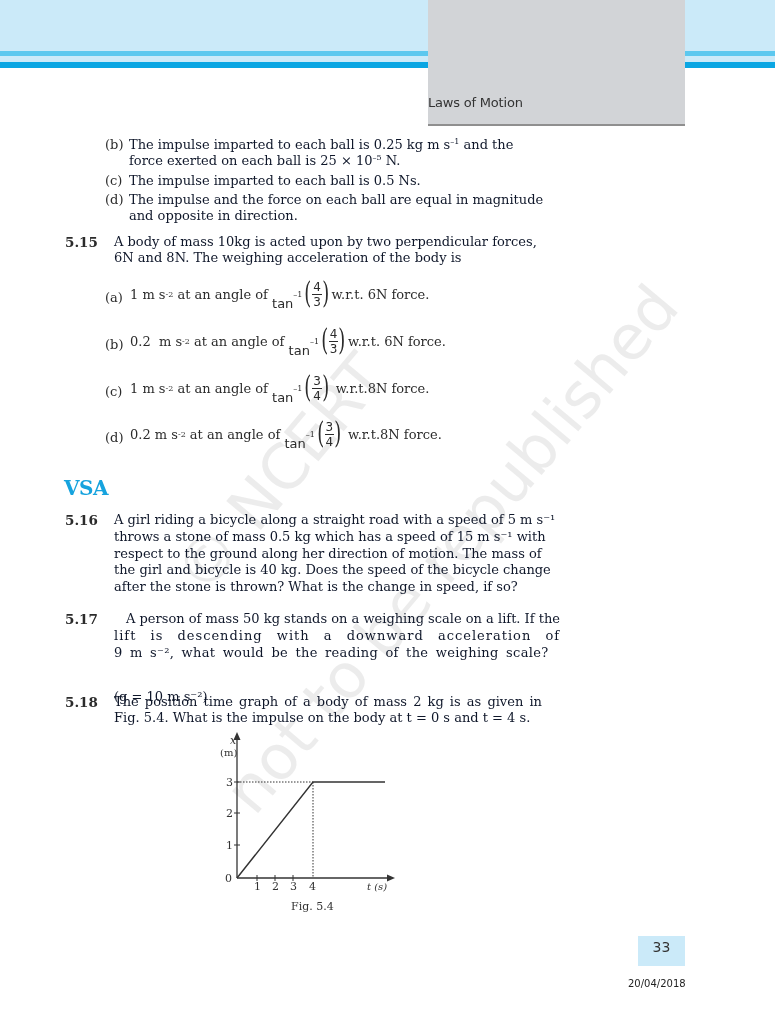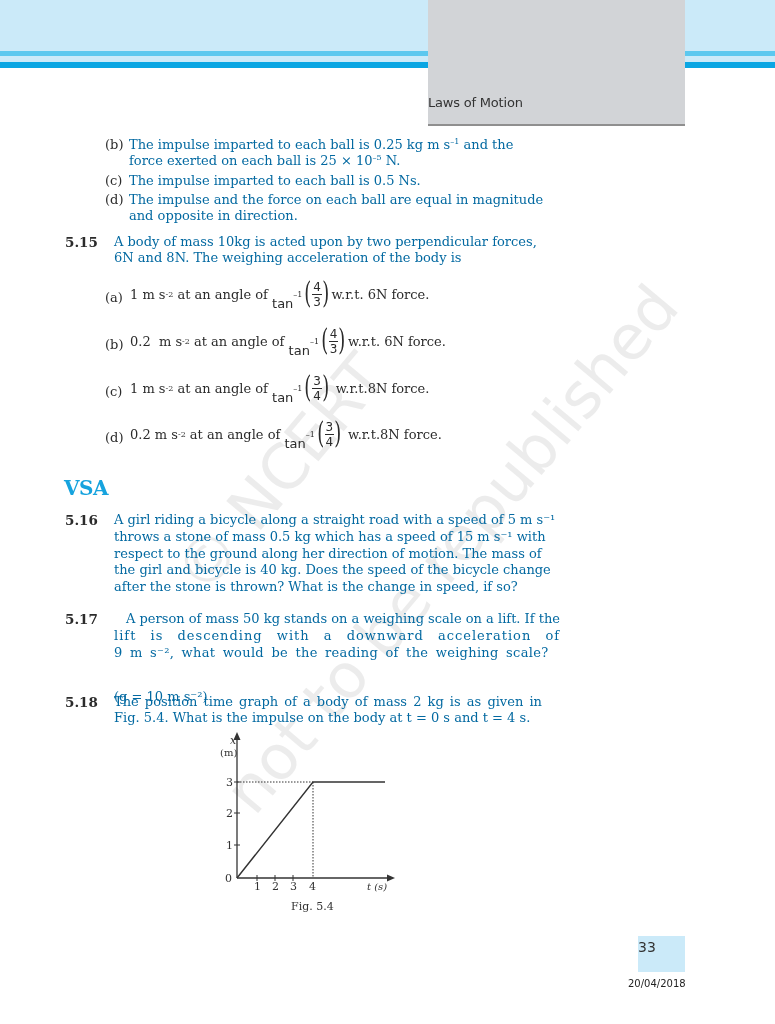--- a/index.html
+++ b/index.html
@@ -15,37 +15,37 @@
   .hdr-s3 { position: absolute; left: 0; top: 62px; width: 775px; height: 6px; background: #0aa6e3; }
   .chapter-box {
     position: absolute; left: 428px; top: 0; width: 257px; height: 124px;
     background: #d2d4d7; border-bottom: 2px solid #8f8f8f;
   }
   .chapter-title {
     position: absolute; left: 0; right: 0; top: 95px; text-align: left;
     font-family: "DejaVu Sans", "Liberation Sans", sans-serif;
     font-size: 13px; color: #333; letter-spacing: -0.2px;
   }
-  .txt { position: absolute; font-size: 13px; line-height: 16.5px; color: #0369a1; }
+  .txt { position: absolute; font-size: 13px; line-height: 16.5px; color: #0f172a; }
   .qnum { position: absolute; font-weight: bold; font-size: 13.5px; color: #2b2b2b; }
   .opt-label { position: absolute; font-size: 13px; color: #2b2b2b; }
   .vsa {
     position: absolute; left: 64px; top: 476px;
     font-family: "DejaVu Serif", "Liberation Serif", serif;
     font-weight: bold; font-size: 20px; color: #16a3de; letter-spacing: -0.5px;
   }
   sup { font-size: 8px; vertical-align: 5px; line-height: 0; }
   .frac-line { display: flex; align-items: center; white-space: nowrap; position: absolute; font-size: 13px; color: #2b2b2b; }
   .tan { font-family: "DejaVu Sans", "Liberation Sans", sans-serif; font-size: 13px; margin-top: 18px; }
   .paren { font-size: 30px; font-weight: 200; line-height: 1; transform: scaleX(0.6); display: inline-block; margin-top: -3px; }
   .frac { display: inline-flex; flex-direction: column; align-items: center; font-family: "DejaVu Sans", "Liberation Sans", sans-serif; font-size: 12px; line-height: 14px; margin: 0 -2px; }
   .frac .num { border-bottom: 1px solid #2b2b2b; padding: 0 1px; }
   .page-num-box {
-    position: absolute; left: 638px; top: 936px; width: 47px; height: 36px;
-    background: #cbeaf9; text-align: left; line-height: 22px;
+    position: absolute; left: 638px; top: 936px; width: 47px; height: 30px;
+    background: #cbeaf9; text-align: center; line-height: 22px;
     font-family: "DejaVu Sans", "Liberation Sans", sans-serif; font-size: 14px; color: #333;
   }
   .date { position: absolute; left: 628px; top: 978px; font-family: "DejaVu Sans", "Liberation Sans", sans-serif; font-size: 10px; color: #222; }
   .watermark {
     position: absolute; left: 160px; top: 560px; transform: rotate(-50deg); transform-origin: left top;
     font-family: "DejaVu Sans", "Liberation Sans", sans-serif; font-size: 62px; color: rgba(200,200,200,0.35);
     white-space: nowrap; pointer-events: none;
   }
   .watermark2 {
     position: absolute; left: 210px; top: 780px; transform: rotate(-50deg); transform-origin: left top;

